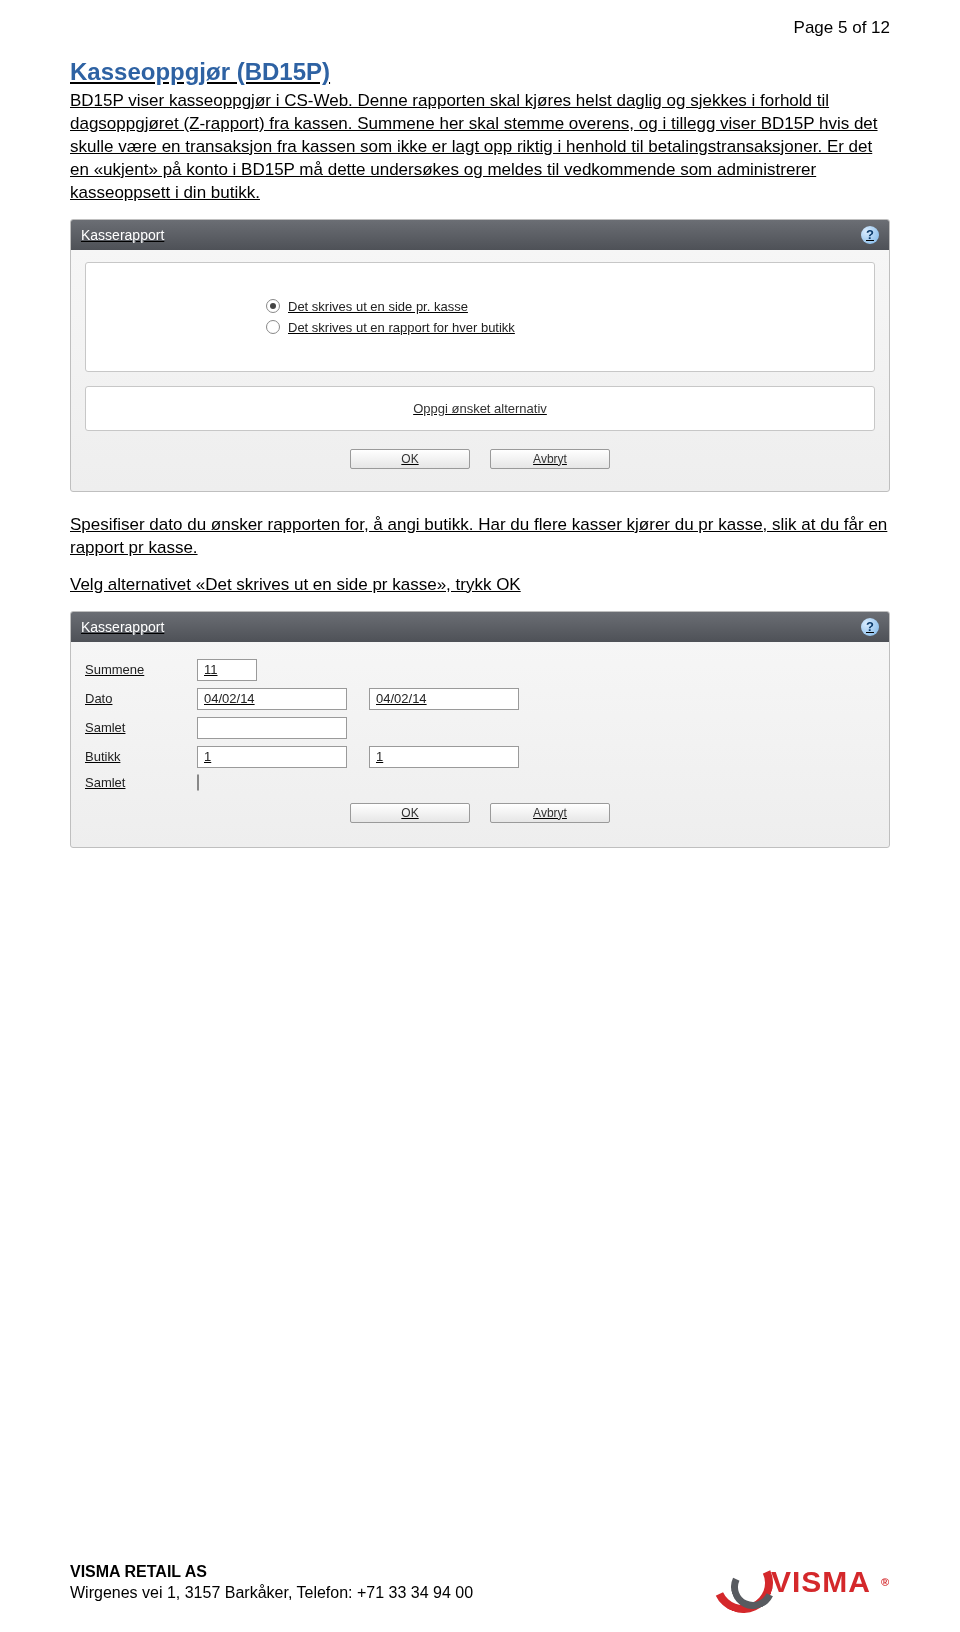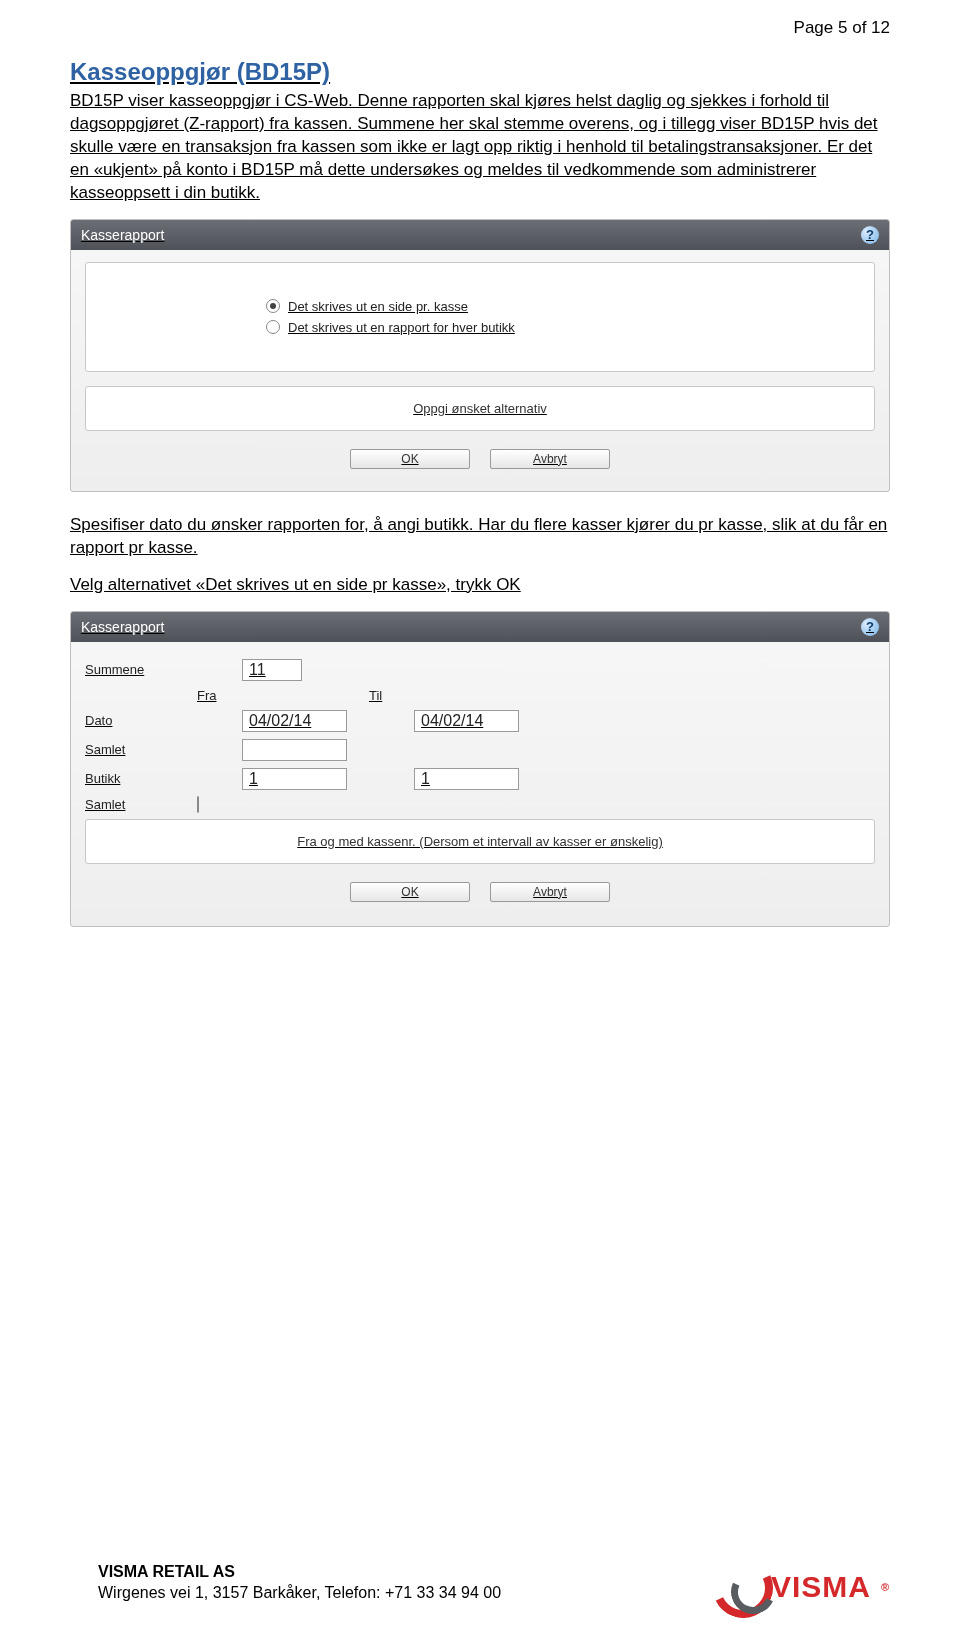--- a/index.html
+++ b/index.html
@@ -114,38 +114,35 @@
     font-size: 13px;
     color: #222;
     margin: 2px 0 2px 0;
   }
   .form-label { }
   .input {
     background: #fff;
     border: 1px solid #9a9a9a;
     height: 22px;
     padding: 0 6px;
-    font-size: 16px;
+    font-size: 13px;
     display: flex; align-items: center;
     color: #222;
-    margin-left: 45px;
   }
   .input.small { width: 60px; }
   .checkbox {
     width: 14px; height: 14px; border: 1px solid #888; border-radius: 2px; background: #fff;
   }
   .footer {
     position: absolute;
     bottom: 28px;
     left: 70px;
     right: 70px;
     display: flex;
     justify-content: space-between;
-    align-items: flex-end;
-    margin-left: 28px;
   }
   .footer-text { font-size: 16px; line-height: 1.35; }
   .footer-text .company { font-weight: bold; }
   .logo {
     display: flex; align-items: center; gap: 6px;
     color: #d4282b;
     font-weight: bold;
     font-size: 30px;
     letter-spacing: 1px;
   }
@@ -205,46 +202,40 @@
     <div class="dlg-title">
       <span>Kasserapport</span>
       <span class="help-circle">?</span>
     </div>
     <div class="form-body">
       <div class="form-row">
         <span class="form-label">Summene</span>
         <div class="input small">11</div>
         <span></span>
       </div>
-      <div class="form-header-row">
-        <span></span>
-        <span>Fra</span>
-        <span>Til</span>
-      </div>
       <div class="form-row">
         <span class="form-label">Dato</span>
         <div class="input">04/02/14</div>
         <div class="input">04/02/14</div>
       </div>
       <div class="form-row">
         <span class="form-label">Samlet</span>
         <div class="input"></div>
         <span></span>
       </div>
       <div class="form-row">
         <span class="form-label">Butikk</span>
         <div class="input">1</div>
         <div class="input">1</div>
       </div>
       <div class="form-row">
         <span class="form-label">Samlet</span>
         <div><span class="checkbox"></span></div>
         <span></span>
       </div>
-      <div class="hint-panel">Fra og med kassenr. (Dersom et intervall av kasser er ønskelig)</div>
       <div class="btn-row">
         <div class="btn">OK</div>
         <div class="btn">Avbryt</div>
       </div>
     </div>
   </div>
 </div>
 
 <div class="footer">
   <div class="footer-text">

